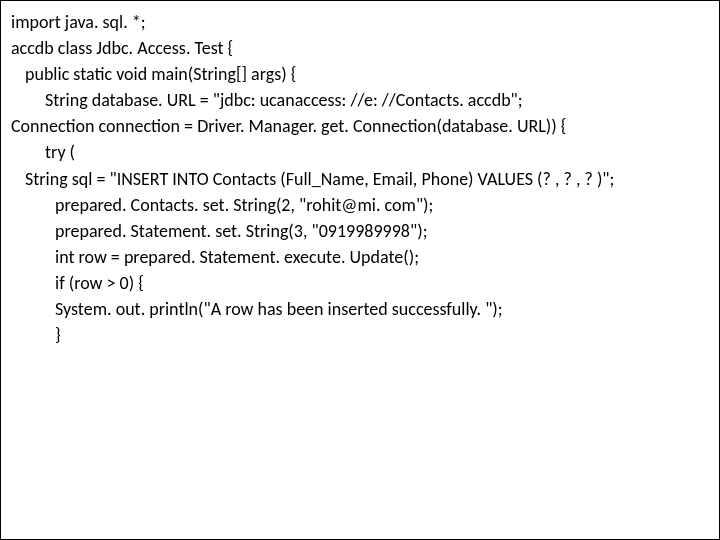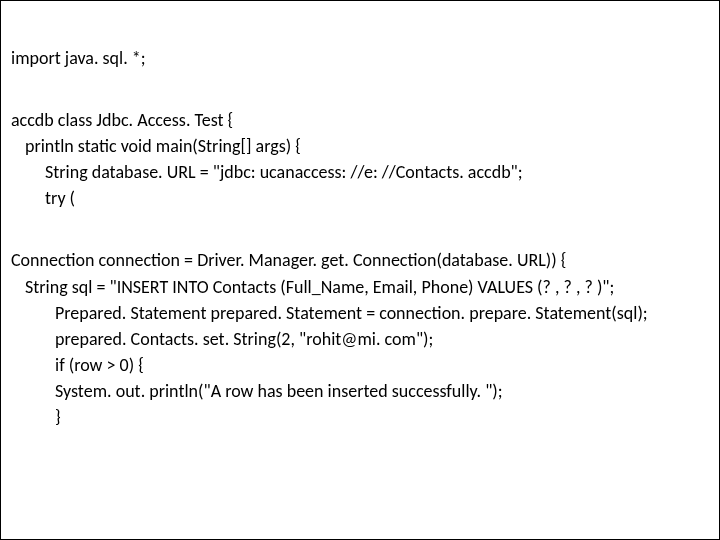--- a/index.html
+++ b/index.html
@@ -16,35 +16,36 @@
   .page {
     box-sizing: border-box;
     width: 720px;
     height: 540px;
     border: 1px solid #000000;
     padding: 8px 10px;
   }
   .line {
     white-space: pre;
   }
-  .i0 { padding-left: 0px; margin-top: 36px; }
+  .i0 { padding-left: 0px; }
   .i1 { padding-left: 14px; }
   .i2 { padding-left: 34px; }
   .i3 { padding-left: 44px; }
 </style>
 </head>
 <body>
 
 <div class="page">
   <div class="line i0">import java. sql. *;</div>
   <div class="line i0">accdb class Jdbc. Access. Test {</div>
-  <div class="line i1">println static void main(String[] args) {</div>
+  <div class="line i1">public static void main(String[] args) {</div>
   <div class="line i2">String database. URL = "jdbc: ucanaccess: //e: //Contacts. accdb";</div>
+  <div class="line i0">Connection connection = Driver. Manager. get. Connection(database. URL)) {</div>
   <div class="line i2">try (</div>
-  <div class="line i0">Connection connection = Driver. Manager. get. Connection(database. URL)) {</div>
   <div class="line i1">String sql = "INSERT INTO Contacts (Full_Name, Email, Phone) VALUES (? , ? , ? )";</div>
-  <div class="line i3">Prepared. Statement prepared. Statement = connection. prepare. Statement(sql);</div>
   <div class="line i3">prepared. Contacts. set. String(2, "rohit@mi. com");</div>
+  <div class="line i3">prepared. Statement. set. String(3, "0919989998");</div>
+  <div class="line i3">int row = prepared. Statement. execute. Update();</div>
   <div class="line i3"></div>
   <div class="line i3">if (row &gt; 0) {</div>
   <div class="line i3">System. out. println("A row has been inserted successfully. ");</div>
   <div class="line i3">}</div>
 </div>
 
 </body></html>

